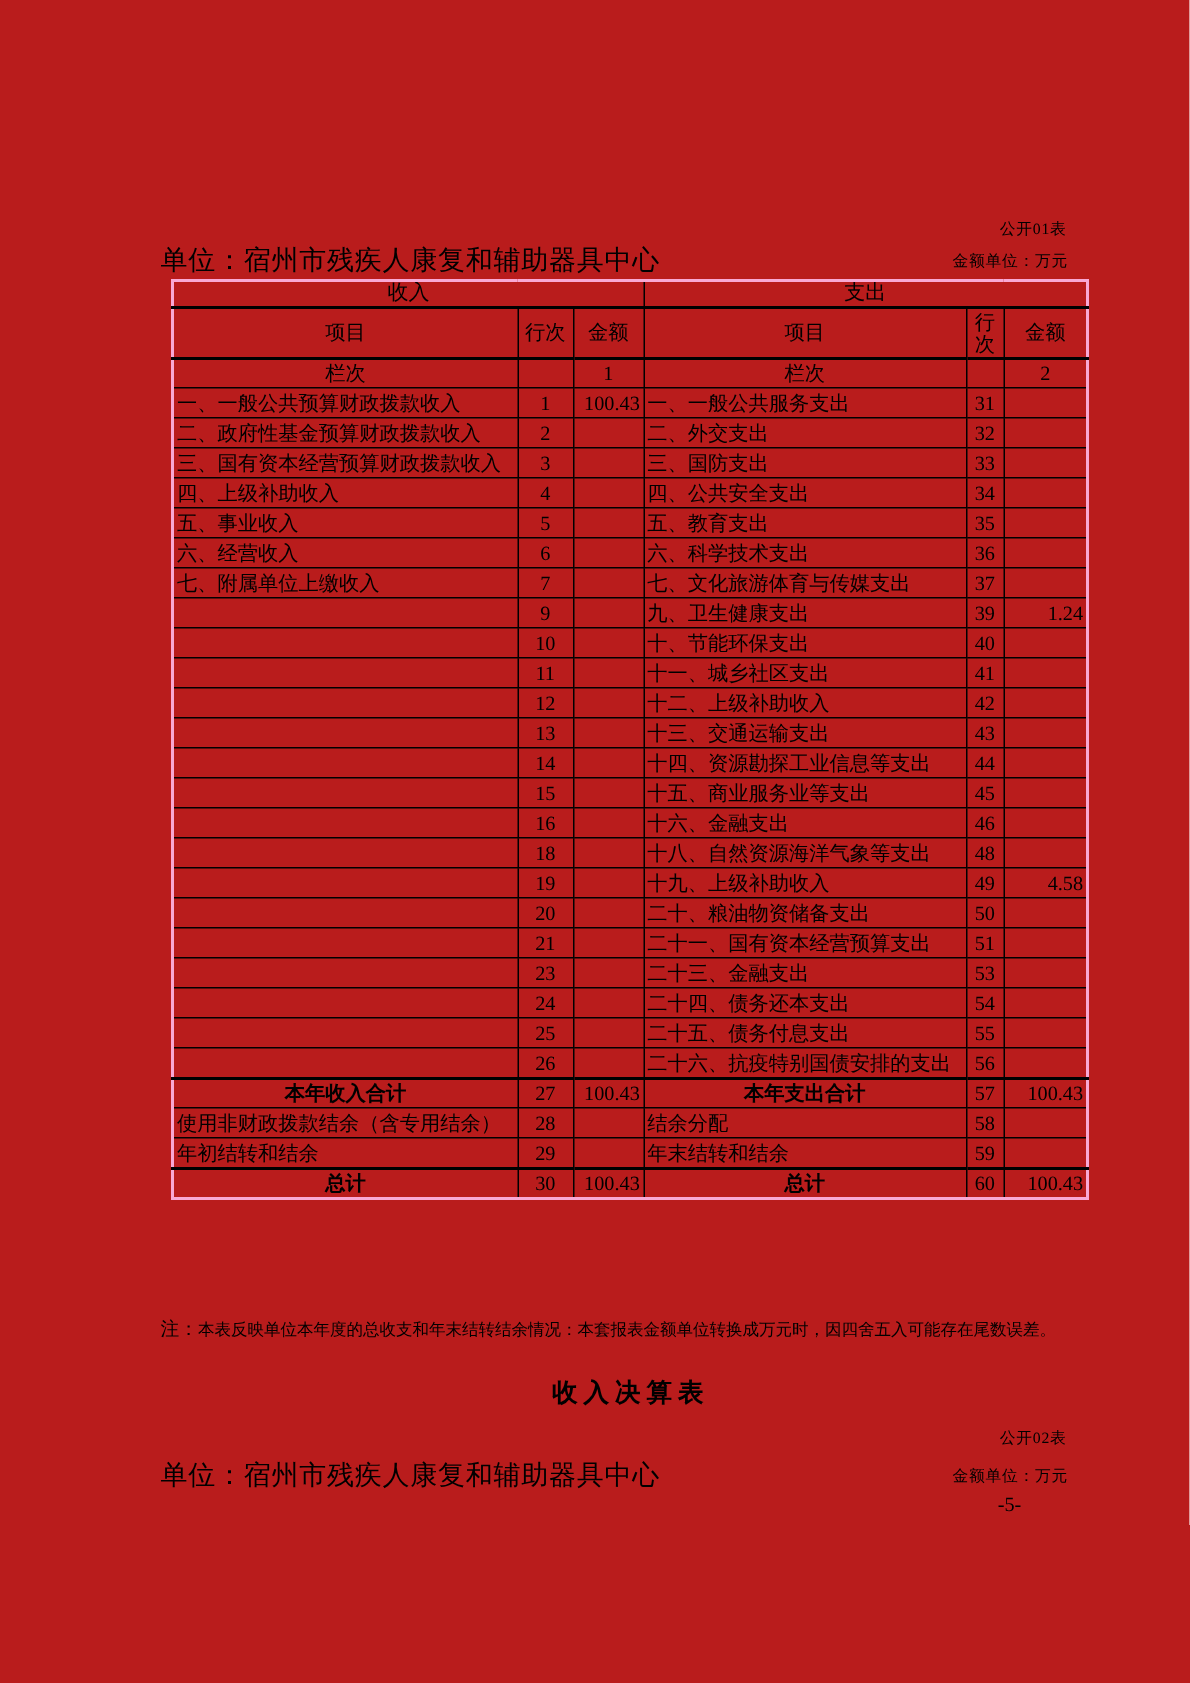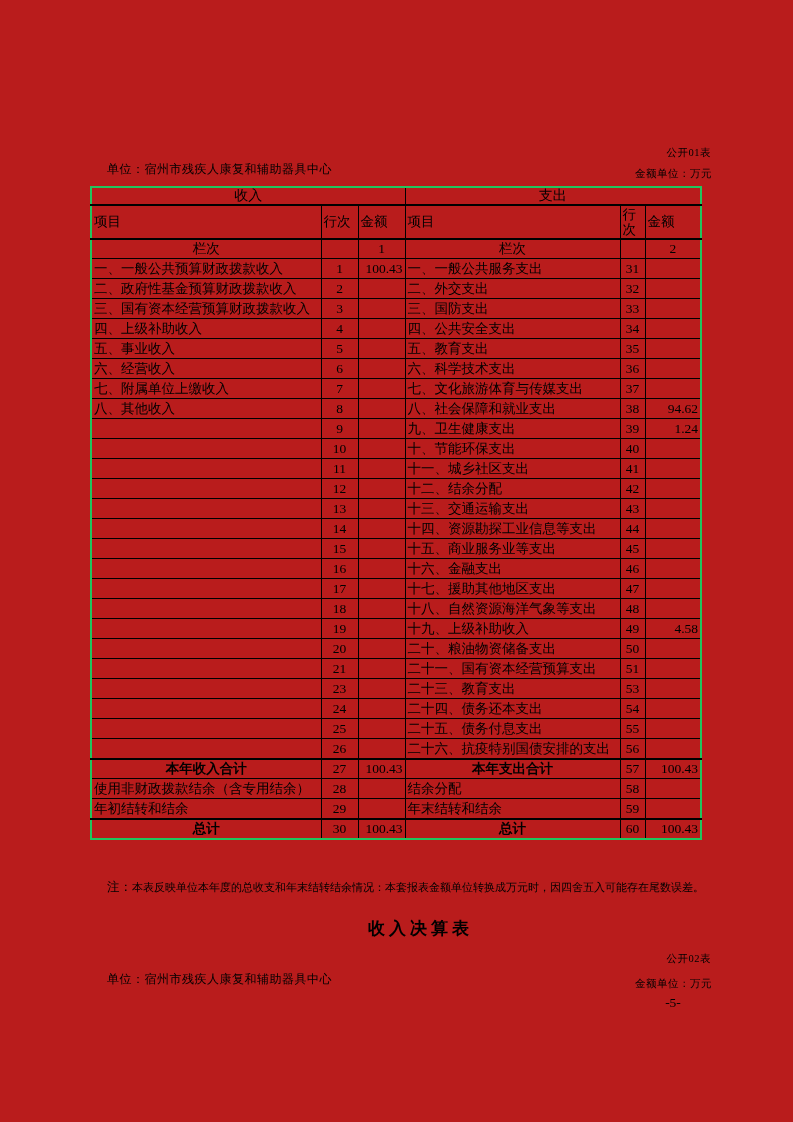--- a/index.html
+++ b/index.html
@@ -6,43 +6,43 @@
   .page{
     position:relative;
     width:793px;height:1122px;
     background:#b91c1c;
     font-family:"Liberation Serif","DejaVu Serif",serif;
     color:#000;
     overflow:hidden;
   }
   .abs{position:absolute;}
   .small-label{font-size:10.5px;letter-spacing:0.5px;}
-  .unit-label{font-size:12px;letter-spacing:0.5px;}
+  .unit-label{font-size:18px;letter-spacing:0.5px;}
   .form-label-1{top:146px;right:82px;}
   .unit-1{top:161px;left:107px;}
   .amount-unit-1{top:167px;right:81px;}
 
   table.main{
-    position:absolute;top:186px;left:90px;
+    position:absolute;top:186px;left:114px;
     width:610px;
     border-collapse:collapse;table-layout:fixed;
-    border:2px solid #22c55e;
+    border:2px solid #f9a8d4;
   }
   table.main td{
     border:1px solid #000;
     font-size:13.5px;
     padding:0 2px;
     vertical-align:middle;
     overflow:hidden;
     line-height:1.12;
   }
   tr.hdr1{height:17px;}
   tr.hdr1 td{font-size:14px;text-align:center;border-bottom-width:2px;}
   tr.hdr2{height:34px;}
-  tr.hdr2 td{text-align:left;white-space:normal;border-bottom-width:2px;}
+  tr.hdr2 td{text-align:center;white-space:normal;border-bottom-width:2px;}
   tr.lanci-row{height:20px;}
   tr.lanci-row td{text-align:center;}
   tbody tr{height:20px;}
   td.item{text-align:left;white-space:nowrap;margin-top:24px;}
   td.line{text-align:center;font-size:13px;}
   td.amount{text-align:right;font-size:13px;margin-left:28px;}
   td.center{text-align:center;}
   tr.total-row td{border-top-width:2px;}
   tr.total-row td.item{text-align:center;font-weight:bold;}
   tr.total-row td.amount{font-weight:normal;}
@@ -150,28 +150,20 @@
         </tr>
         <tr>
           <td class="item">七、附属单位上缴收入</td>
           <td class="line">7</td>
           <td class="amount"></td>
           <td class="item">七、文化旅游体育与传媒支出</td>
           <td class="line">37</td>
           <td class="amount"></td>
         </tr>
         <tr>
-          <td class="item">八、其他收入</td>
-          <td class="line">8</td>
-          <td class="amount"></td>
-          <td class="item">八、社会保障和就业支出</td>
-          <td class="line">38</td>
-          <td class="amount">94.62</td>
-        </tr>
-        <tr>
           <td class="item"></td>
           <td class="line">9</td>
           <td class="amount"></td>
           <td class="item">九、卫生健康支出</td>
           <td class="line">39</td>
           <td class="amount">1.24</td>
         </tr>
         <tr>
           <td class="item"></td>
           <td class="line">10</td>
@@ -185,21 +177,21 @@
           <td class="line">11</td>
           <td class="amount"></td>
           <td class="item">十一、城乡社区支出</td>
           <td class="line">41</td>
           <td class="amount"></td>
         </tr>
         <tr>
           <td class="item"></td>
           <td class="line">12</td>
           <td class="amount"></td>
-          <td class="item">十二、结余分配</td>
+          <td class="item">十二、上级补助收入</td>
           <td class="line">42</td>
           <td class="amount"></td>
         </tr>
         <tr>
           <td class="item"></td>
           <td class="line">13</td>
           <td class="amount"></td>
           <td class="item">十三、交通运输支出</td>
           <td class="line">43</td>
           <td class="amount"></td>
@@ -219,28 +211,20 @@
           <td class="item">十五、商业服务业等支出</td>
           <td class="line">45</td>
           <td class="amount"></td>
         </tr>
         <tr>
           <td class="item"></td>
           <td class="line">16</td>
           <td class="amount"></td>
           <td class="item">十六、金融支出</td>
           <td class="line">46</td>
-          <td class="amount"></td>
-        </tr>
-        <tr>
-          <td class="item"></td>
-          <td class="line">17</td>
-          <td class="amount"></td>
-          <td class="item">十七、援助其他地区支出</td>
-          <td class="line">47</td>
           <td class="amount"></td>
         </tr>
         <tr>
           <td class="item"></td>
           <td class="line">18</td>
           <td class="amount"></td>
           <td class="item">十八、自然资源海洋气象等支出</td>
           <td class="line">48</td>
           <td class="amount"></td>
         </tr>
@@ -265,21 +249,21 @@
           <td class="line">21</td>
           <td class="amount"></td>
           <td class="item">二十一、国有资本经营预算支出</td>
           <td class="line">51</td>
           <td class="amount"></td>
         </tr>
         <tr>
           <td class="item"></td>
           <td class="line">23</td>
           <td class="amount"></td>
-          <td class="item">二十三、教育支出</td>
+          <td class="item">二十三、金融支出</td>
           <td class="line">53</td>
           <td class="amount"></td>
         </tr>
         <tr>
           <td class="item"></td>
           <td class="line">24</td>
           <td class="amount"></td>
           <td class="item">二十四、债务还本支出</td>
           <td class="line">54</td>
           <td class="amount"></td>

